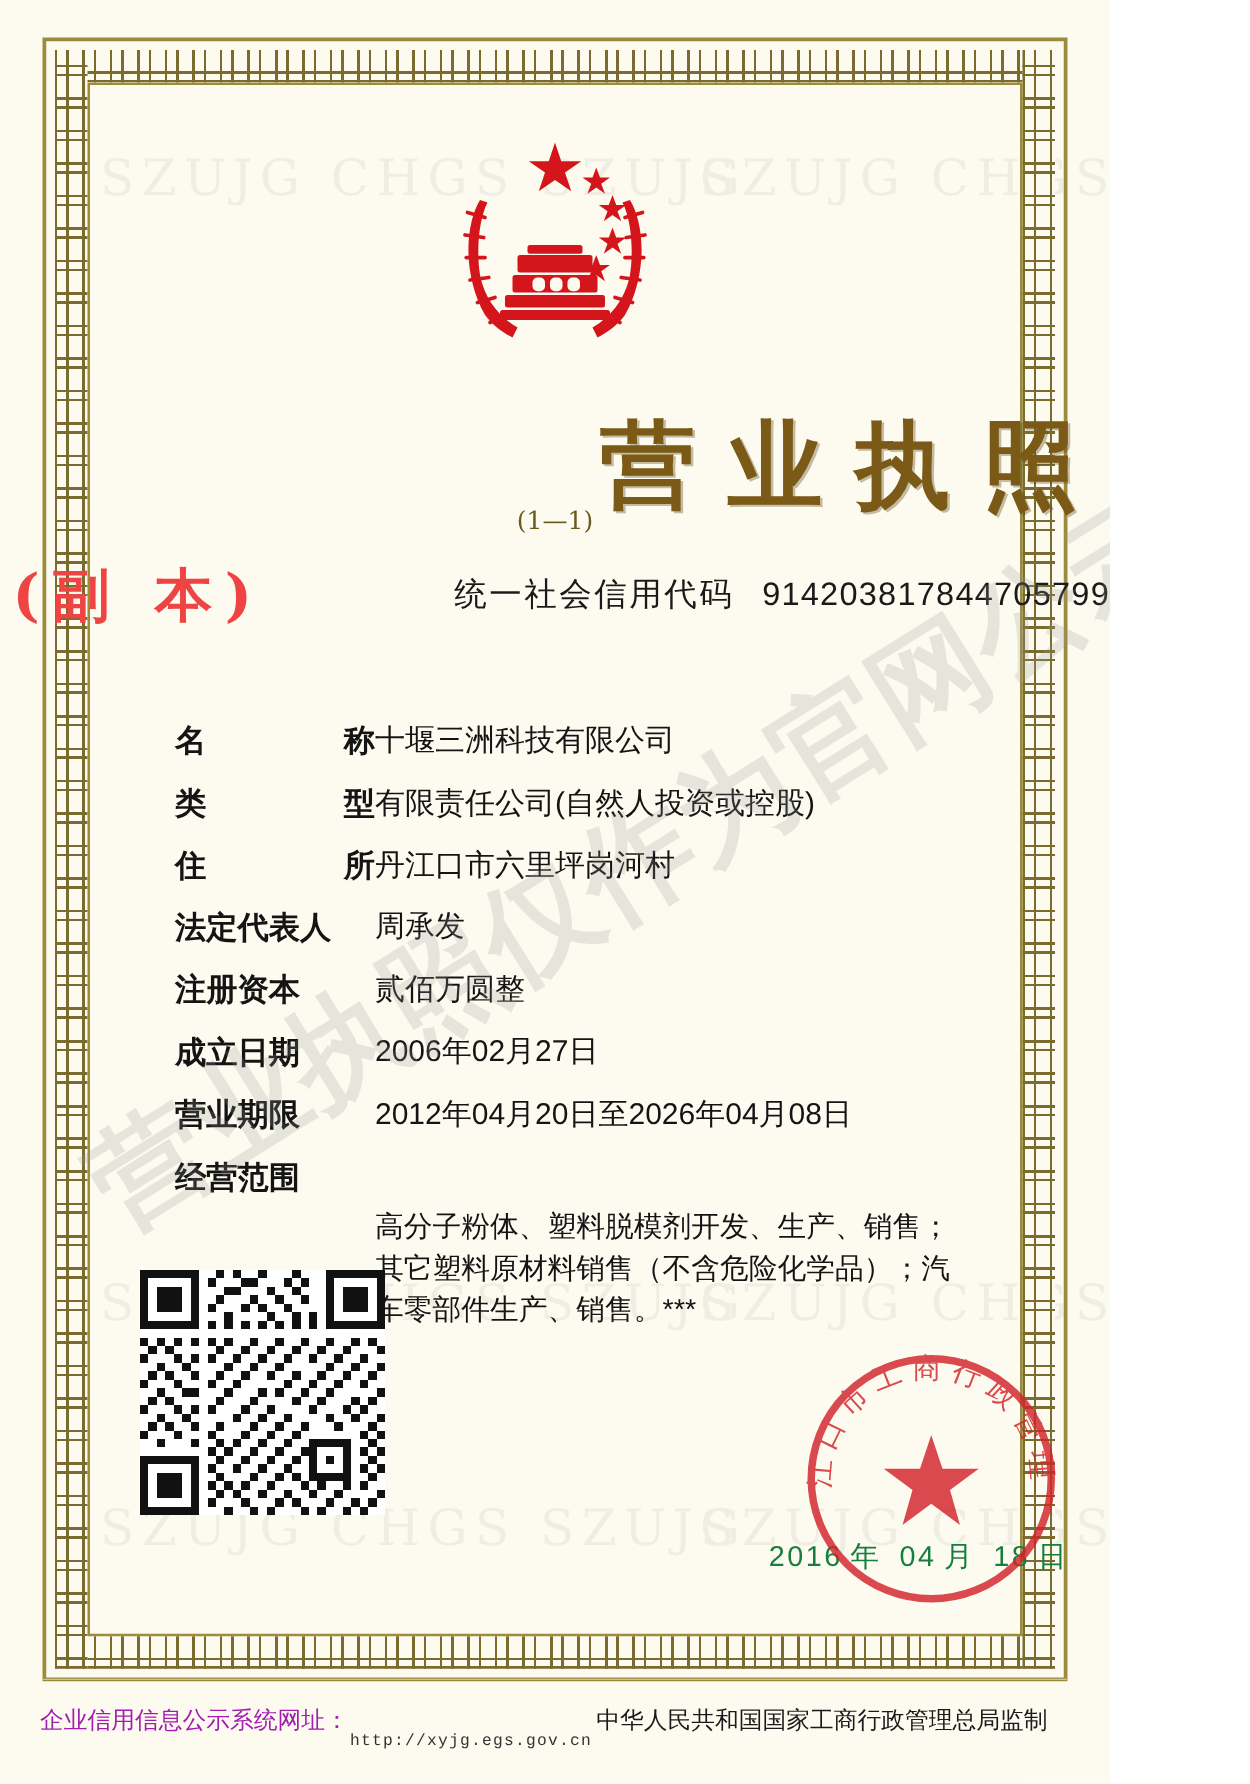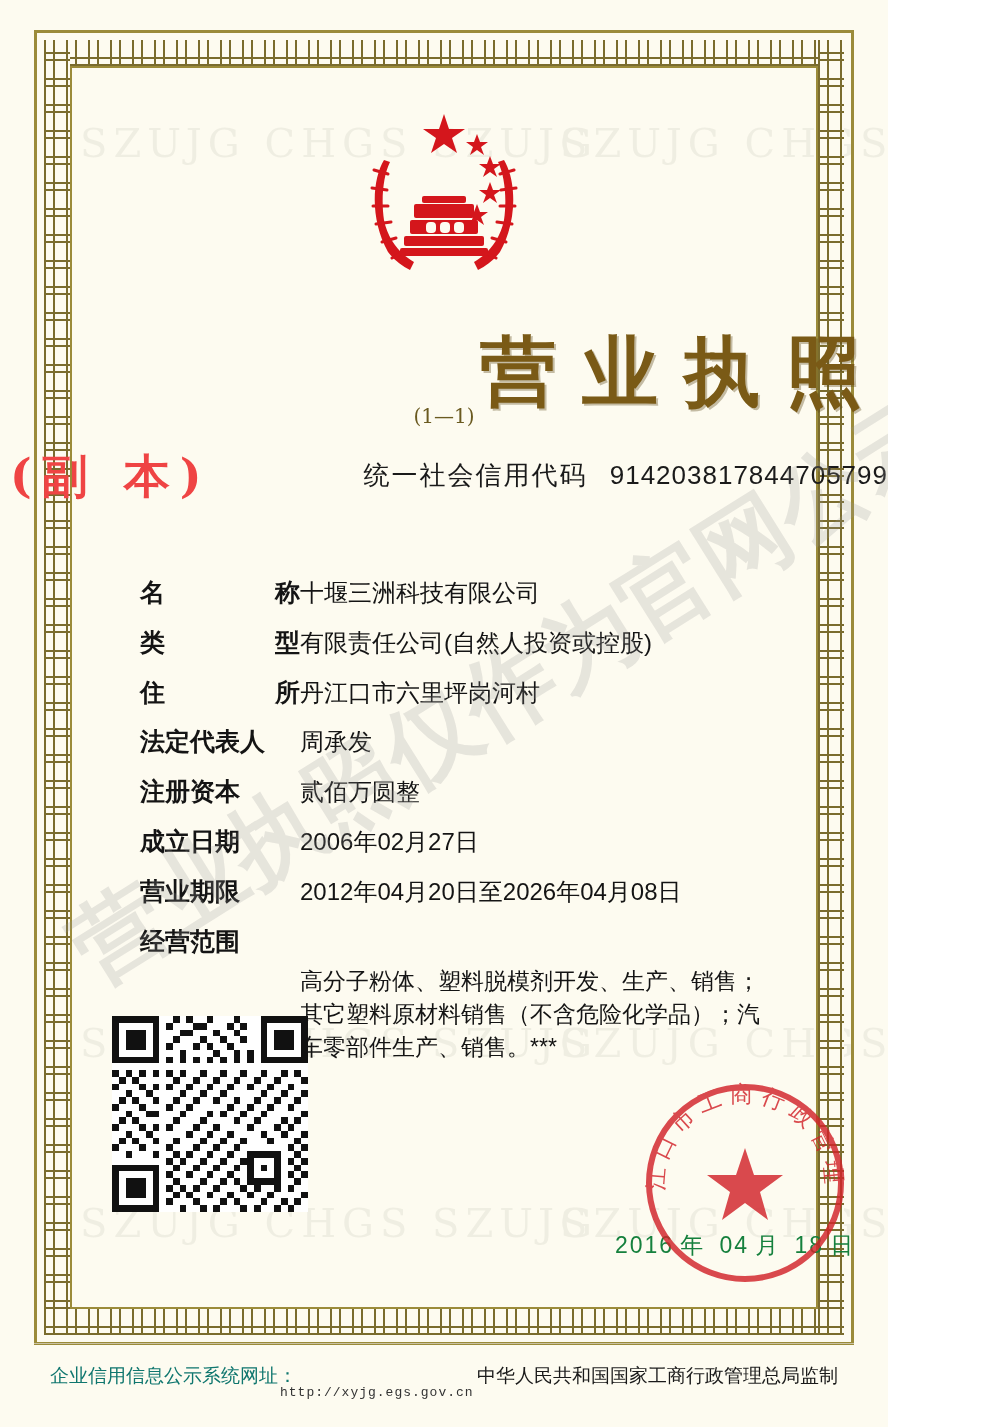--- a/index.html
+++ b/index.html
@@ -233,24 +233,24 @@
   }
   .footer-rule {
     position: absolute;
     left: 34px;
     right: 34px;
     top: 0;
     border-top: 1px solid #c9c2a4;
   }
   .footer-left {
     position: absolute;
-    left: 50px;
+    left: 32px;
     top: 20px;
     font-size: 19px;
-    color: #0f766e;
+    color: #a21caf;
   }
   .footer-url {
     position: absolute;
     left: 280px;
     top: 2px;
     font-family: "Liberation Mono", monospace;
     font-size: 13px;
     color: #333;
     letter-spacing: 1px;
     margin-top: 40px;

